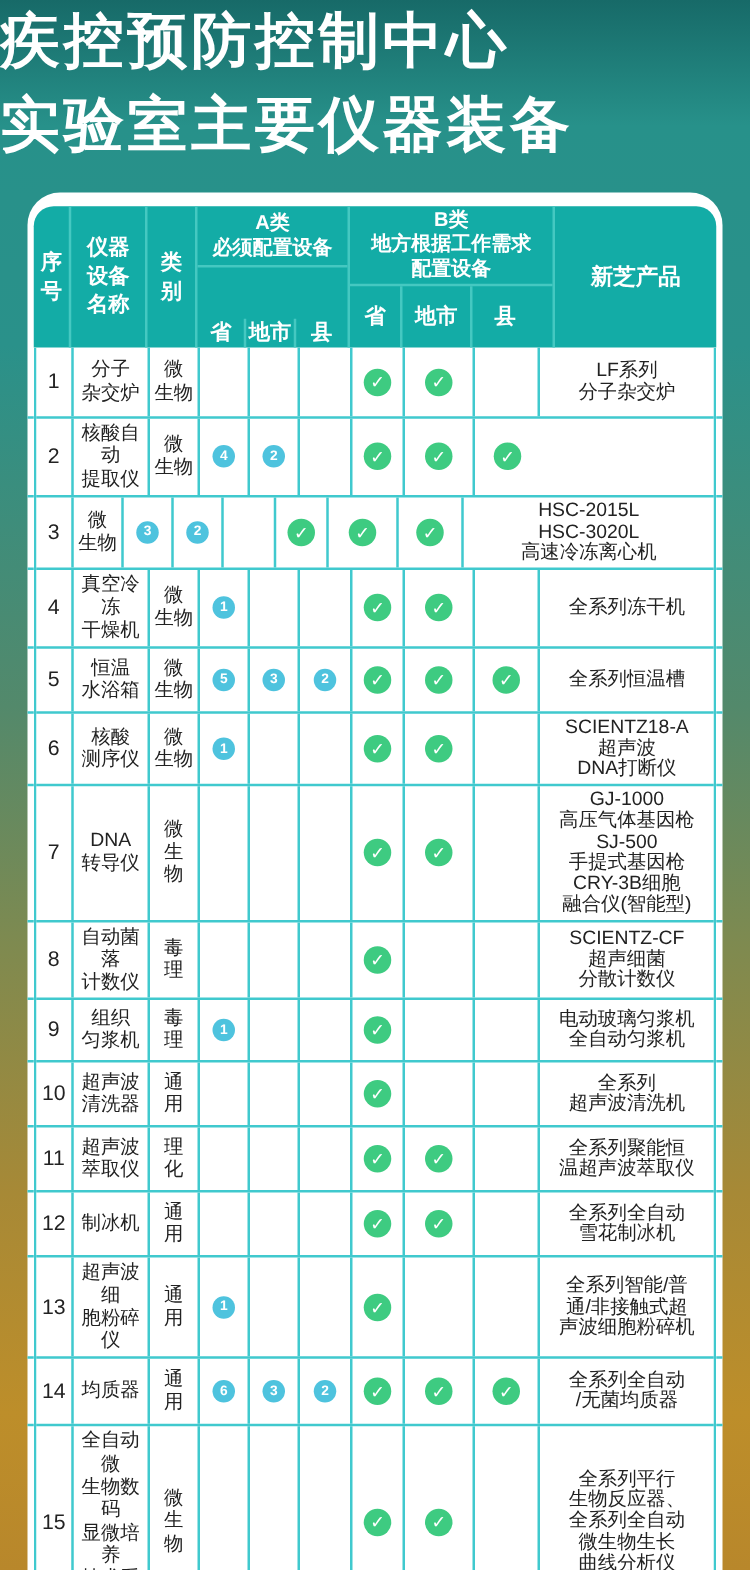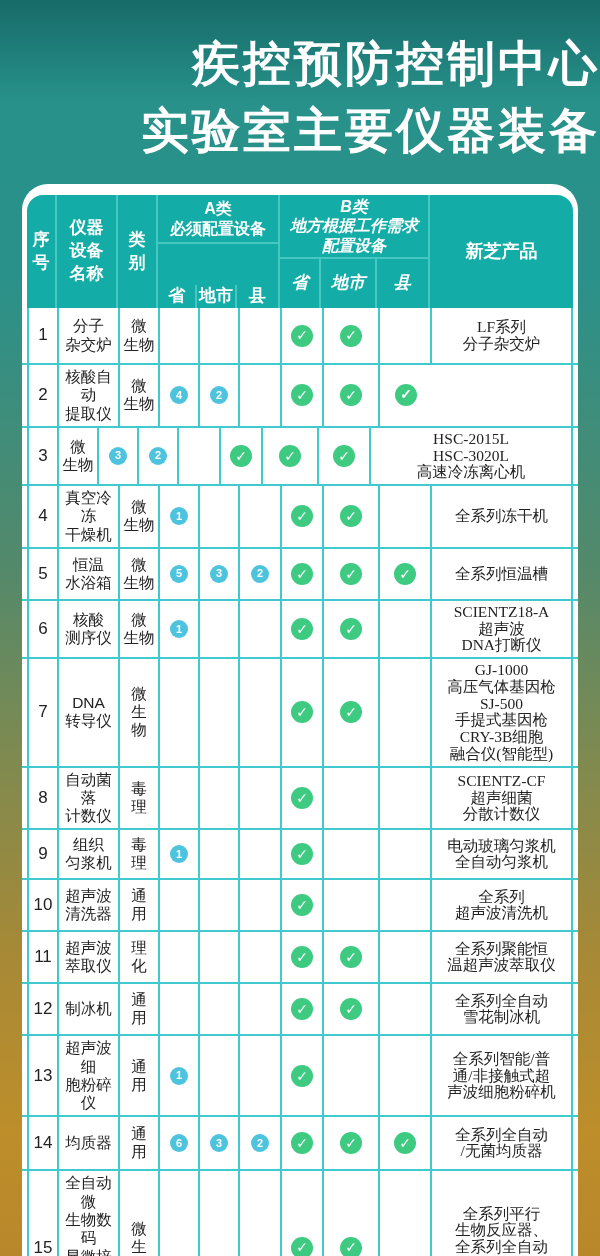--- a/index.html
+++ b/index.html
@@ -11,21 +11,21 @@
   *{margin:0;padding:0;box-sizing:border-box;}
   html,body{width:600px;height:1256px;overflow:hidden;}
   body{
     font-family:"Liberation Sans","DejaVu Sans",sans-serif;
     background:linear-gradient(180deg,
       var(--bg-top) 0%, #27918a 8%, var(--bg-teal) 22%,
       #53896b 45%, #7e8a50 60%, #a78936 76%,
       var(--bg-gold) 90%, #b8872b 100%);
     color:var(--ink);
   }
-  .title-block{padding-top:30px;text-align:right;}
+  .title-block{text-align:left;}
   .title-line{
     color:var(--title-white);font-size:48px;font-weight:900;
     line-height:67px;letter-spacing:3px;white-space:nowrap;
   }
   .panel{
     width:556px;margin:20px auto 0 auto;background:var(--panel);
     border-radius:26px;padding:11px 5px 14px 5px;
   }
   
   .thead{
@@ -58,21 +58,21 @@
   .t-row::before,.t-row::after{
     content:"";position:absolute;bottom:-2px;width:5px;height:2px;
     background:var(--grid-line);
   }
   .t-row::before{left:-7px;} .t-row::after{right:-7px;}
   .t-row:last-child{border-bottom:none;}
   .t-row:last-child::before,.t-row:last-child::after{display:none;}
   .cell{display:flex;align-items:center;justify-content:center;text-align:center;
       border-right:2px solid var(--grid-line);white-space:pre-line;
       font-size:15.5px;line-height:1.18;padding:3px 1px;}
-  .cell:last-child{border-right:none;font-family:Liberation Serif, serif;}
+  .cell:last-child{border-right:none;}
   .cell.c-idx{font-size:17px;}
   .cell.c-prod{line-height:1.08;font-size:15.5px;}
   
   .t-row:nth-child(1){min-height:57px;}  .t-row:nth-child(2){min-height:57px;}
   .t-row:nth-child(3){min-height:58px;}  .t-row:nth-child(4){min-height:48px;}
   .t-row:nth-child(5){min-height:52px;}  .t-row:nth-child(6){min-height:55px;}
   .t-row:nth-child(7){min-height:103px;} .t-row:nth-child(8){min-height:60px;}
   .t-row:nth-child(9){min-height:50px;}  .t-row:nth-child(10){min-height:52px;}
   .t-row:nth-child(11){min-height:52px;} .t-row:nth-child(12){min-height:52px;}
   .t-row:nth-child(13){min-height:54px;} .t-row:nth-child(14){min-height:54px;}
@@ -110,21 +110,21 @@
     <div class="th group" style="width:122px;gap:41px;">
       <div class="g-title">A类
 必须配置设备</div>
       <div class="g-cols">
         <div class="g-col c-a1">省</div>
         <div class="g-col c-a2">地市</div>
         <div class="g-col c-a3">县</div>
       </div>
     </div>
 
-    <div class="th group" style="width:150px;font-style:italic;">
+    <div class="th group" style="width:164px;">
       <div class="g-title">B类
 地方根据工作需求
 配置设备</div>
       <div class="g-cols">
         <div class="g-col c-b1">省</div>
         <div class="g-col c-b2">地市</div>
         <div class="g-col c-b3">县</div>
       </div>
     </div>
 

